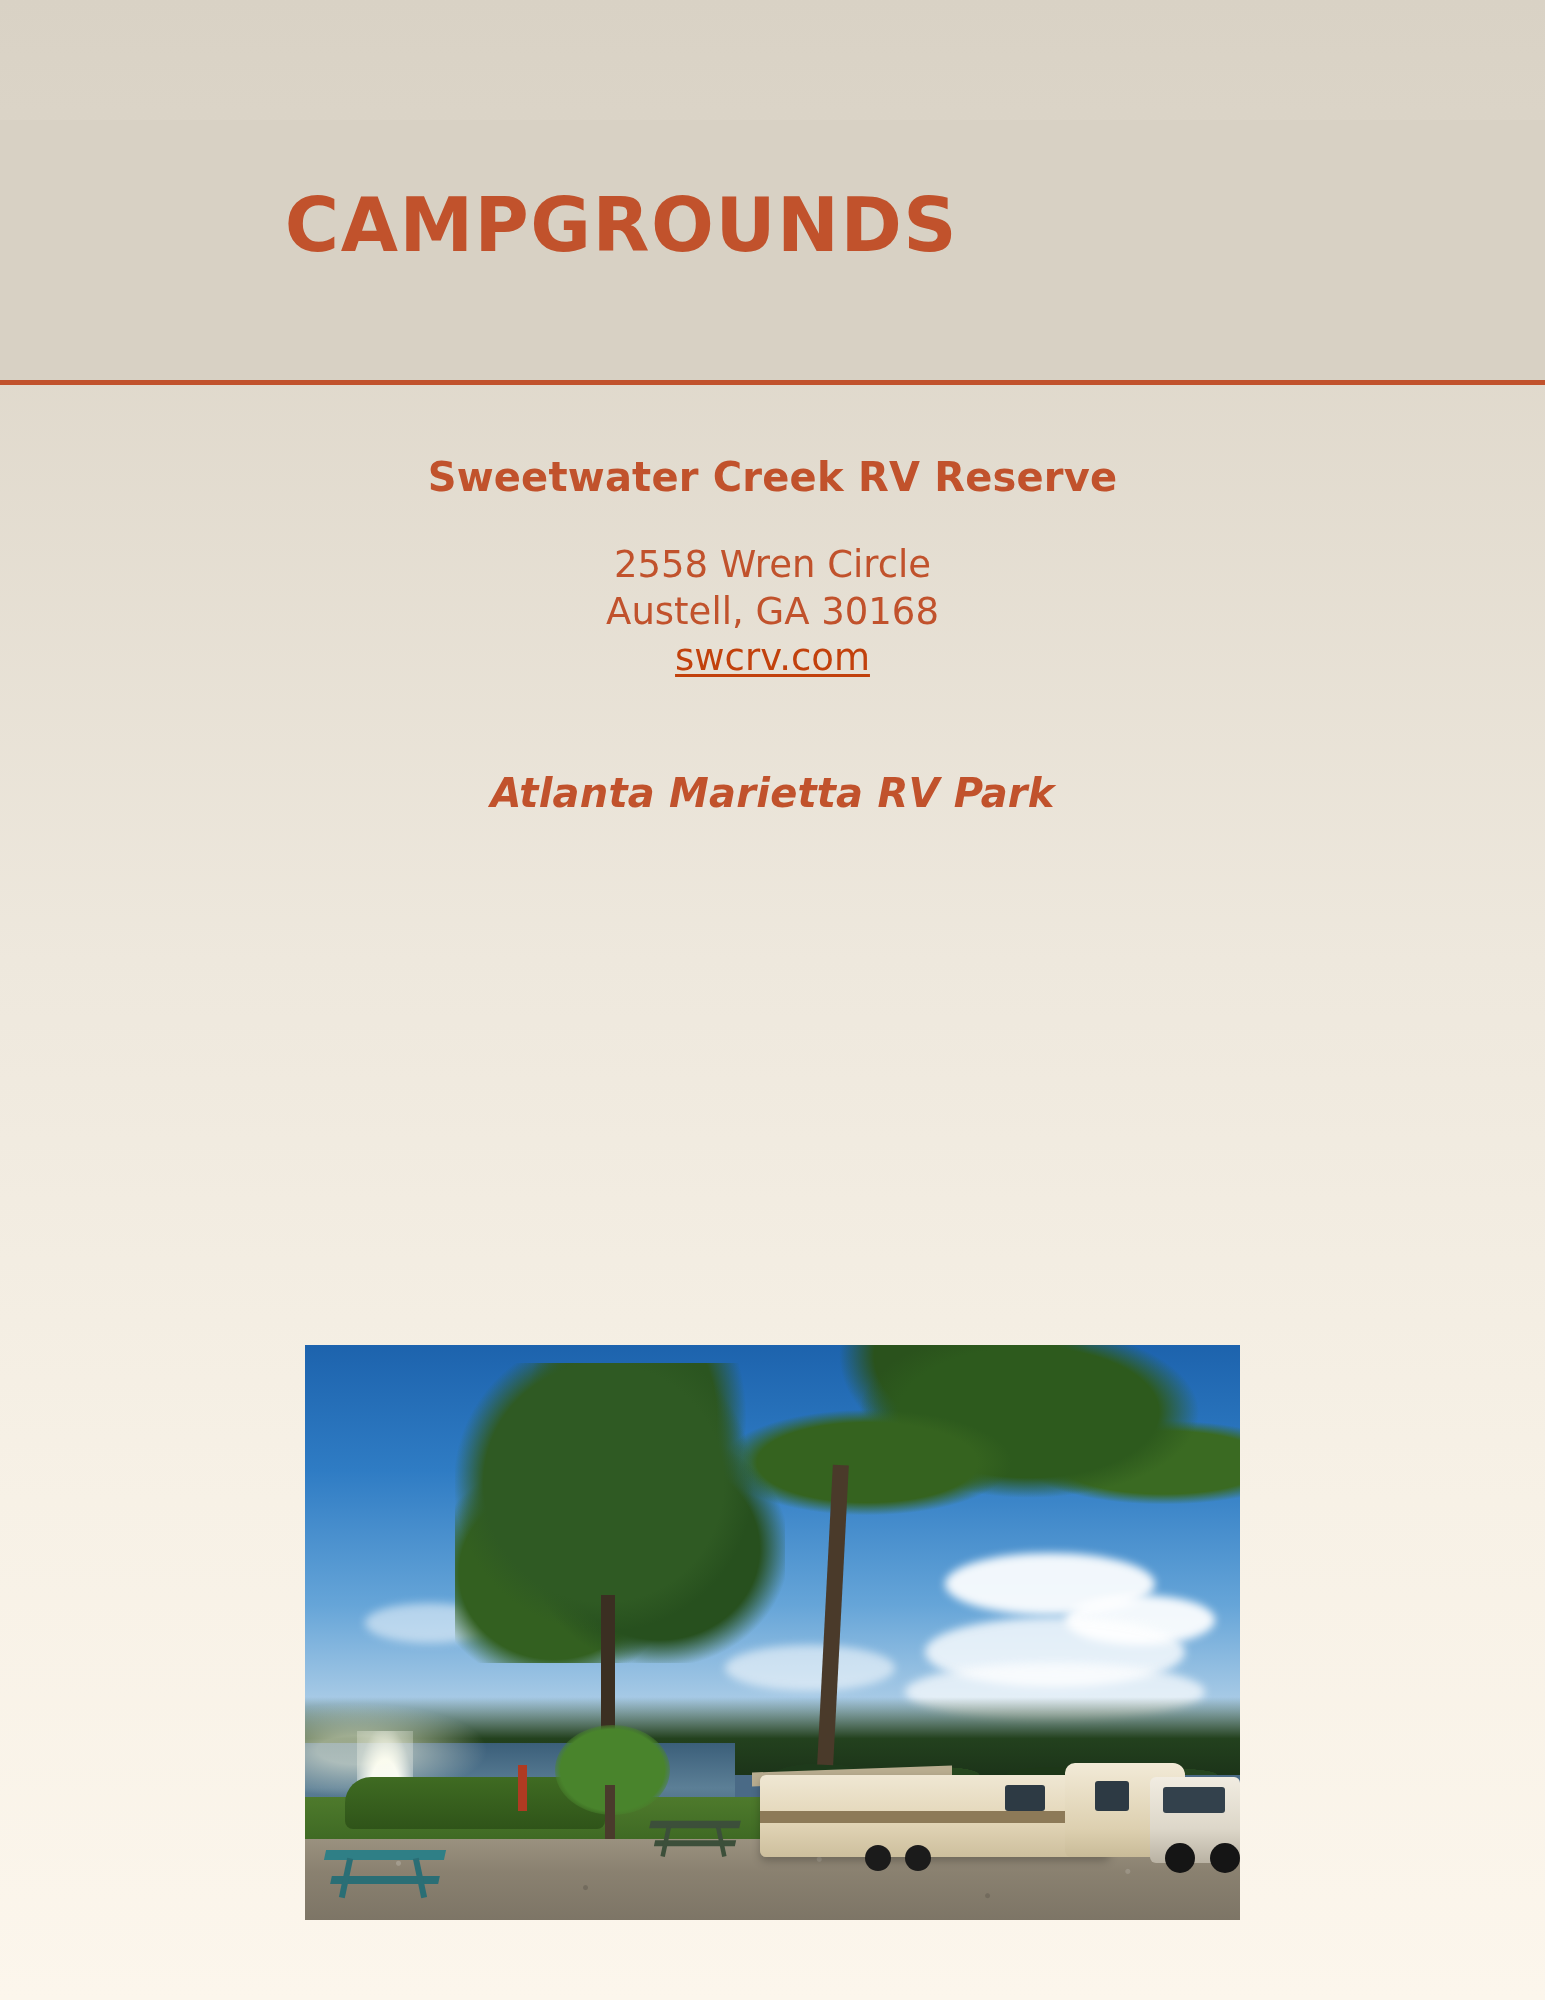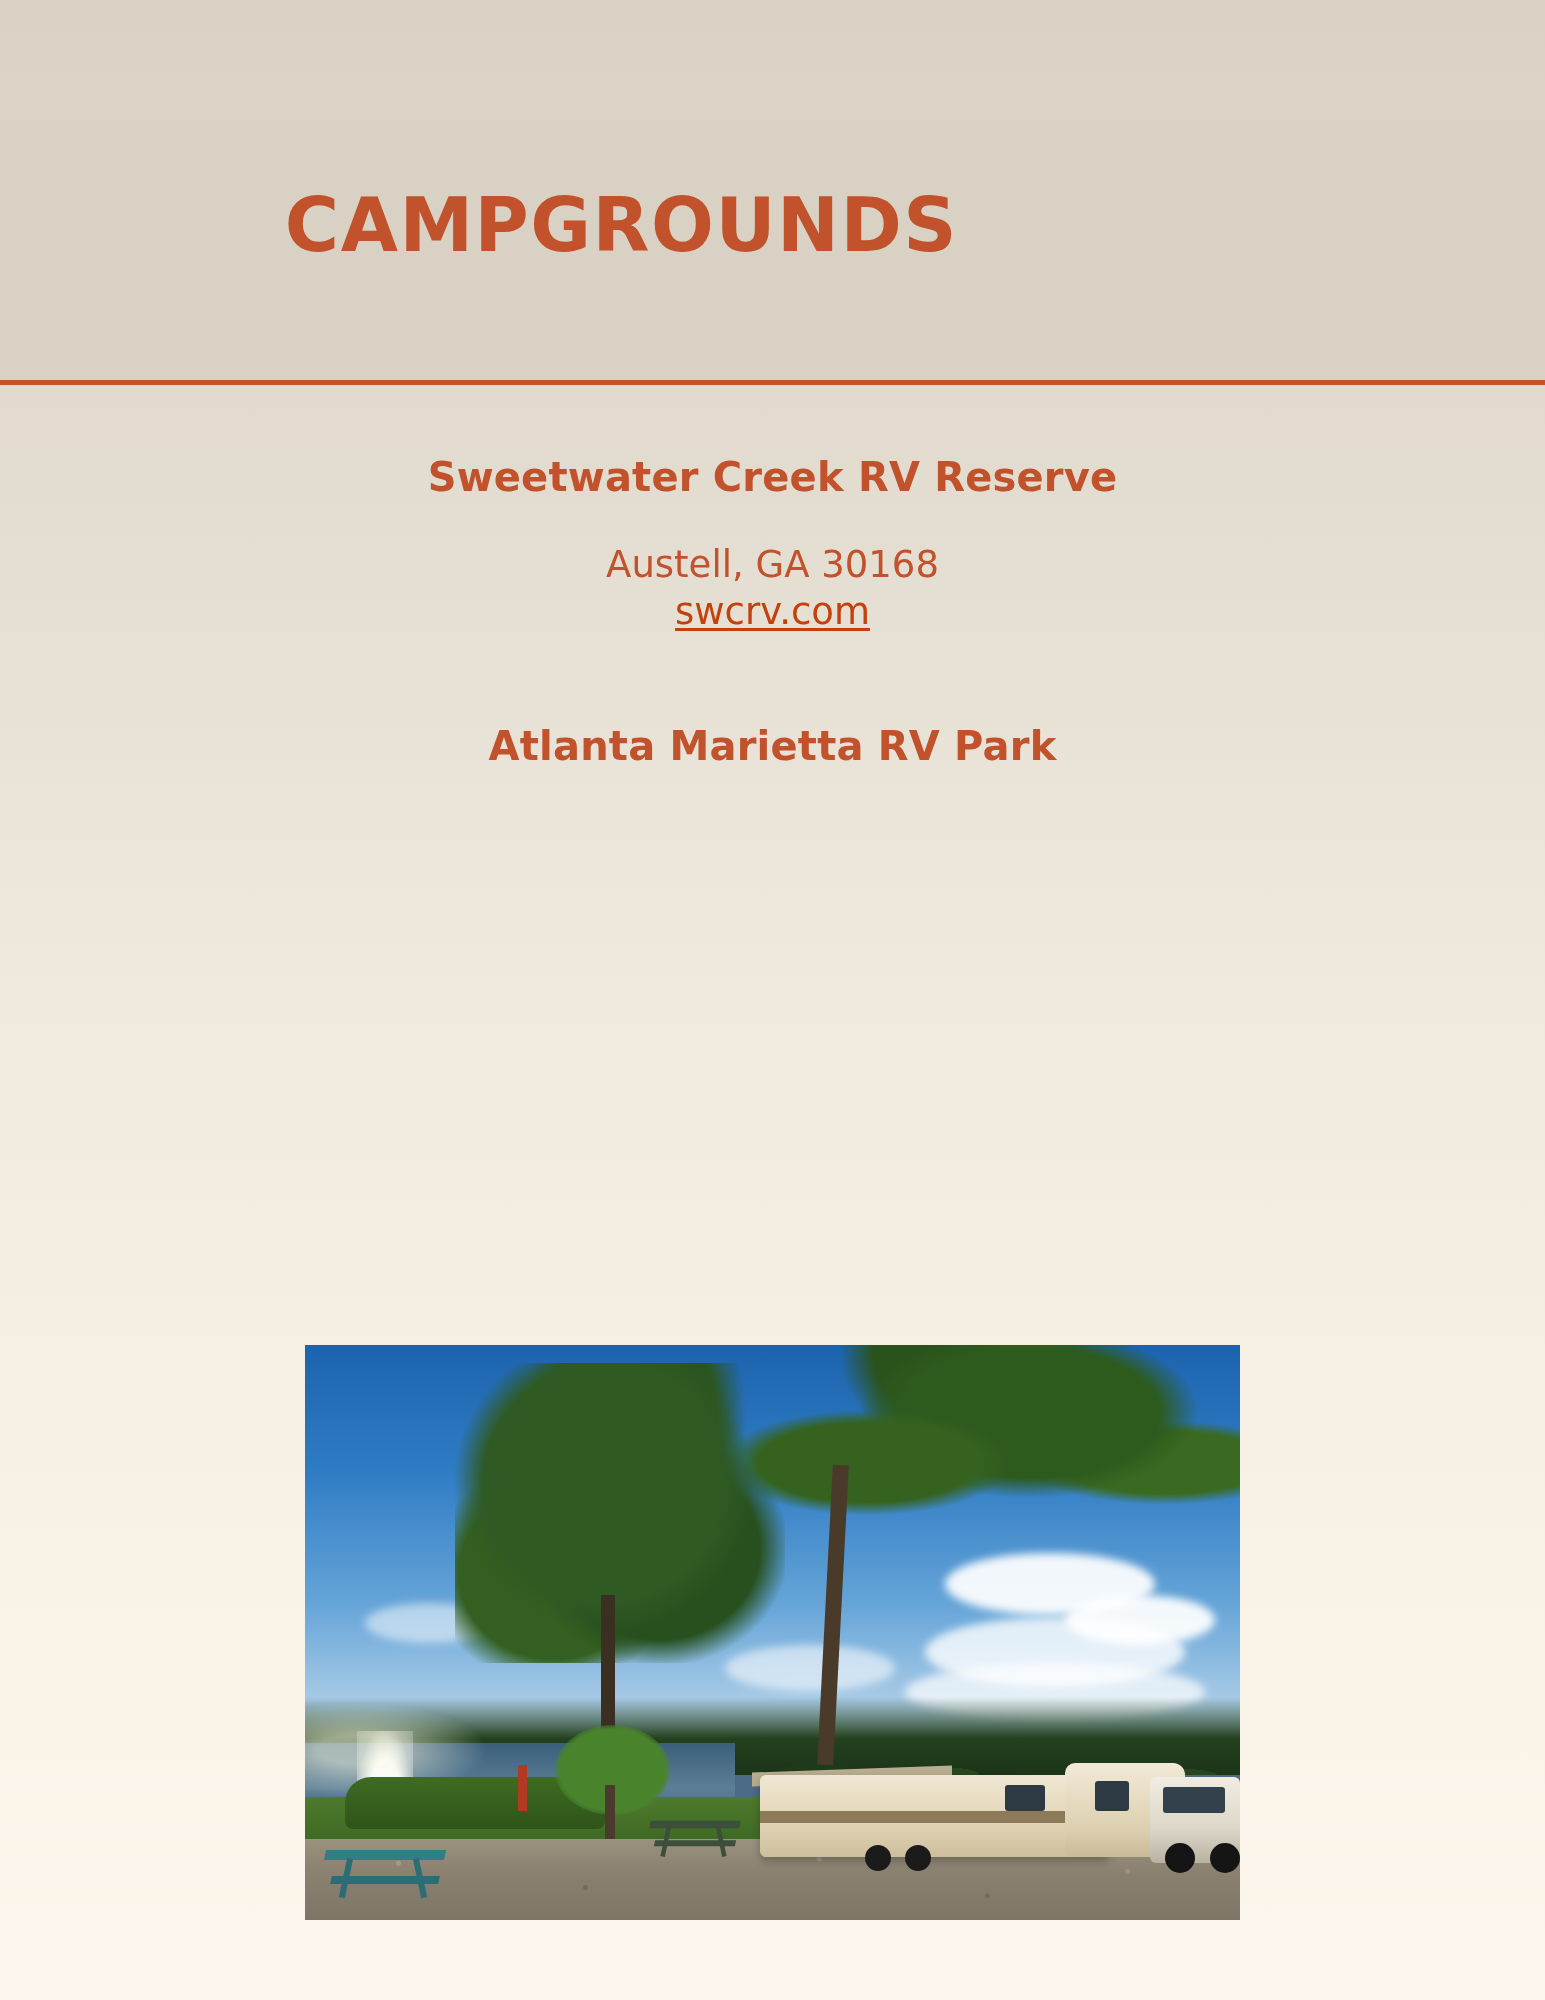--- a/index.html
+++ b/index.html
@@ -62,20 +62,21 @@
     width: 1296px;
     text-align: center;
   }
 
   .listing {
     width: 1545px;
     text-align: center;
   }
   .listing + .listing {
     margin-top: 86px;
+    font-style: italic;
   }
 
   .listing-name {
     font-size: 40px;
     font-weight: bold;
     color: #c1522c;
     line-height: 1.25;
     letter-spacing: 0.2px;
   }
 
@@ -356,20 +357,21 @@
   <div class="header-band"></div>
   <div class="rule rule-bottom"></div>
 
   <div class="title">CAMPGROUNDS</div>
 
   <div class="listings">
 
     <div class="listing">
       <div class="listing-name">Sweetwater Creek RV Reserve</div>
       <div class="listing-lines">
+        <div class="line">2558 Wren Circle</div>
         <div class="line">Austell, GA 30168</div>
         <div class="line"><a class="web-link" href="#">swcrv.com</a></div>
       </div>
     </div>
 
     <div class="listing">
       <div class="listing-name">Atlanta Marietta RV Park</div>
     </div>
 
   </div>

